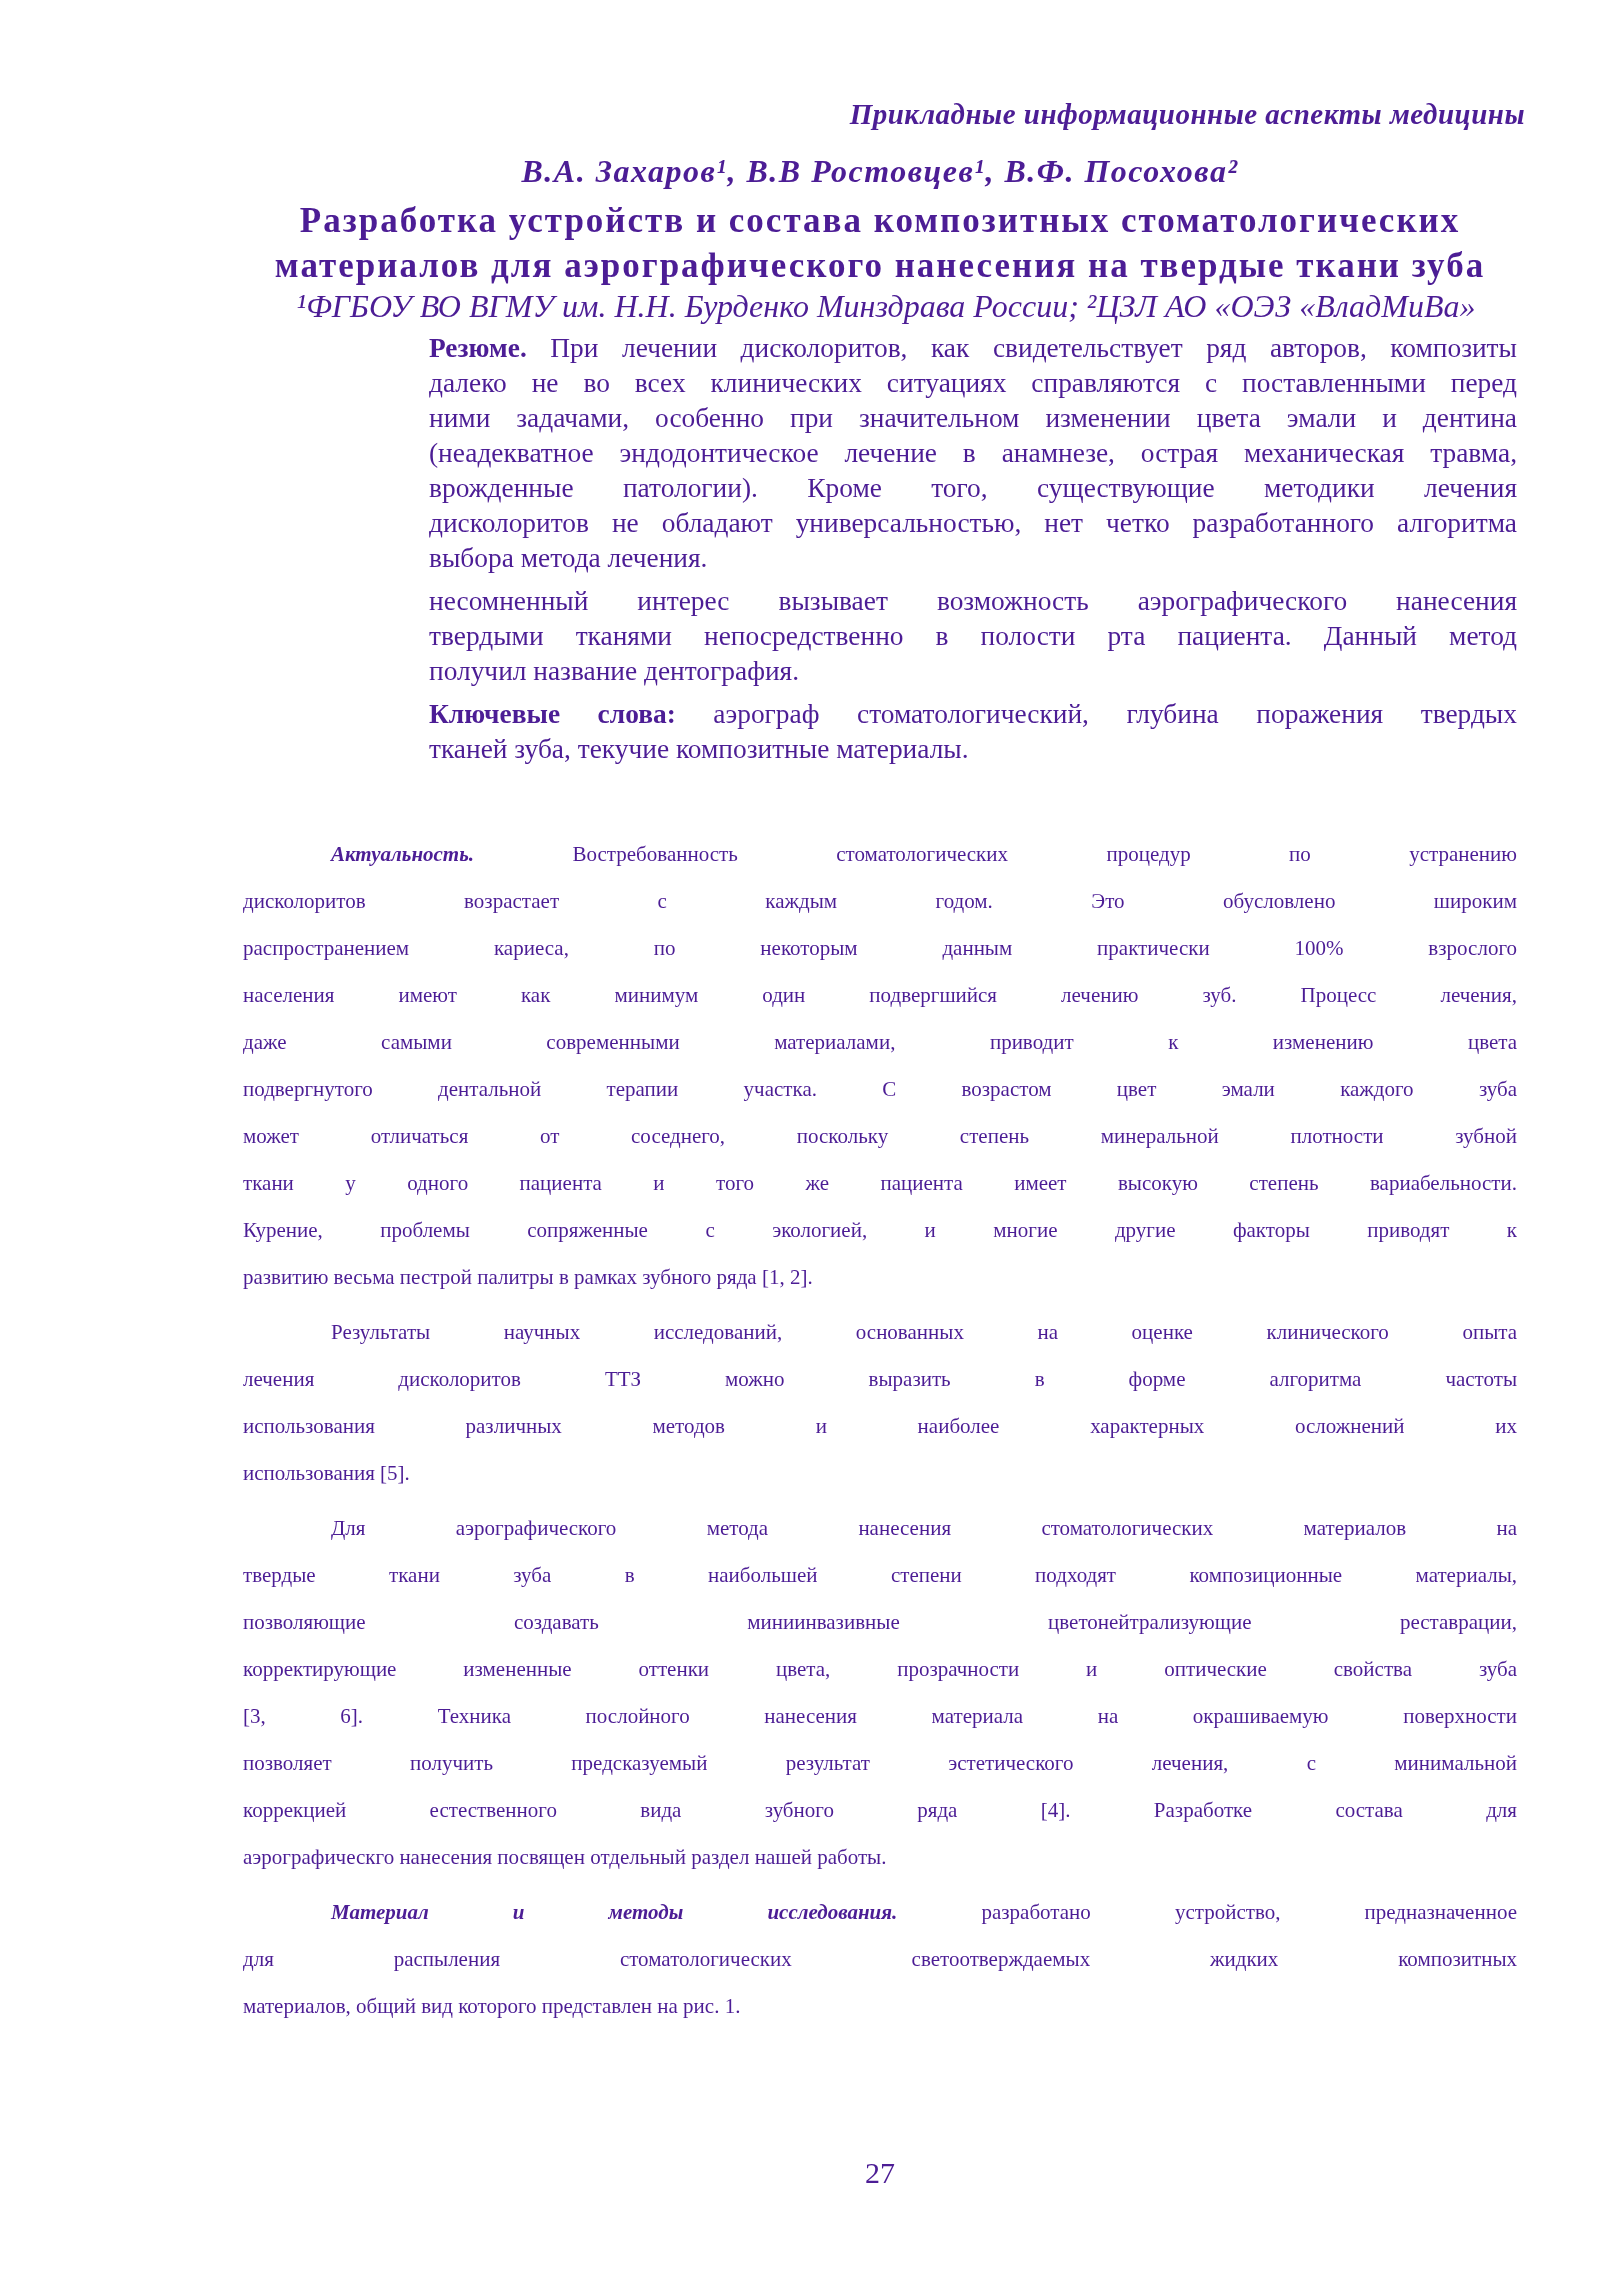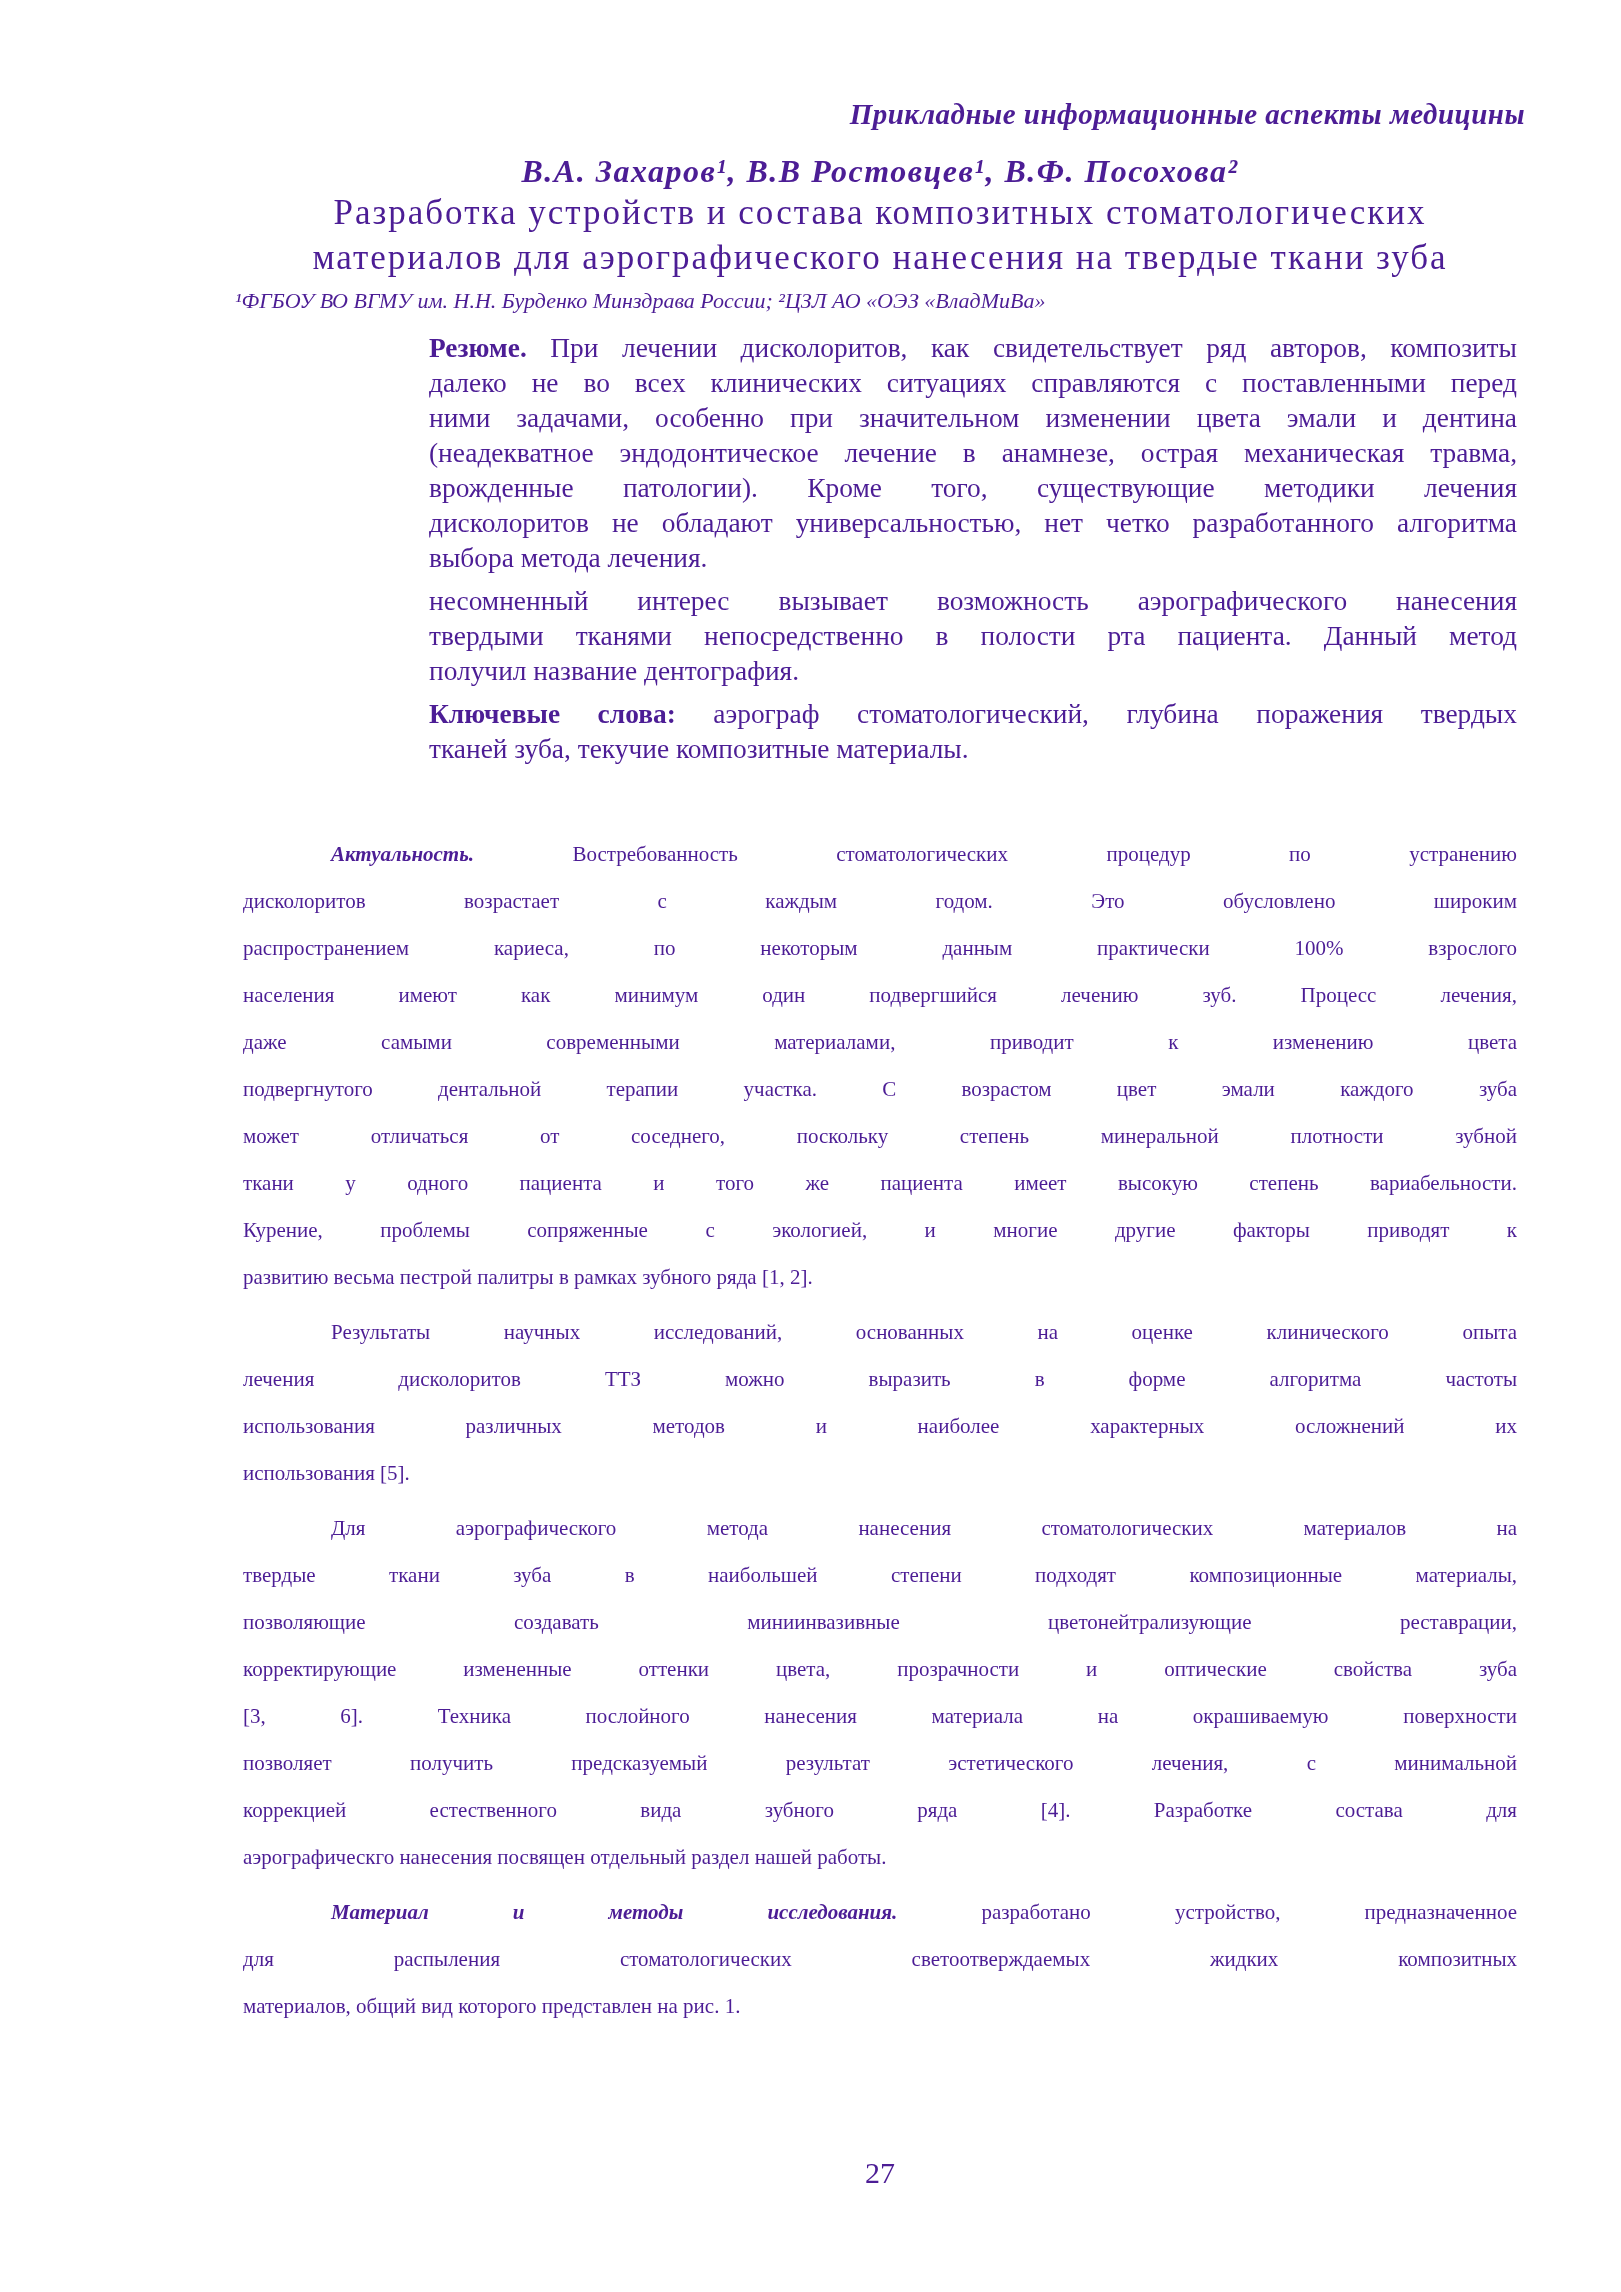--- a/index.html
+++ b/index.html
@@ -21,29 +21,30 @@
     white-space: nowrap;
   }
   .authors {
     position: absolute; top: 153px; left: 235px; width: 1290px;
     text-align: center;
     font-size: 32px; font-weight: bold; font-style: italic;
     letter-spacing: 1.5px;
     white-space: nowrap;
   }
   .article-title {
-    position: absolute; top: 190px; left: 235px; width: 1290px;
+    position: absolute; top: 198px; left: 235px; width: 1290px;
     text-align: center;
-    font-size: 35px; font-weight: normal;
+    font-size: 35px; font-weight: bold;
     line-height: 45px;
     letter-spacing: 2px;
   }
   .affiliation {
-    position: absolute; top: 288px; left: 235px; width: 1290px;
-    font-size: 22px; font-style: italic;
+    position: absolute; top: 288px; left: 241px; width: 1290px;
+    text-align: center;
+    font-size: 32px; font-style: italic;
     white-space: nowrap;
   }
   .abstract-block {
     position: absolute; top: 323px; left: 421px; width: 1104px;
     font-size: 27.4px; line-height: 35px;
   }
   .body-text {
     position: absolute; top: 823px; left: 235px; width: 1290px;
     font-size: 21px; line-height: 47px;
   }

